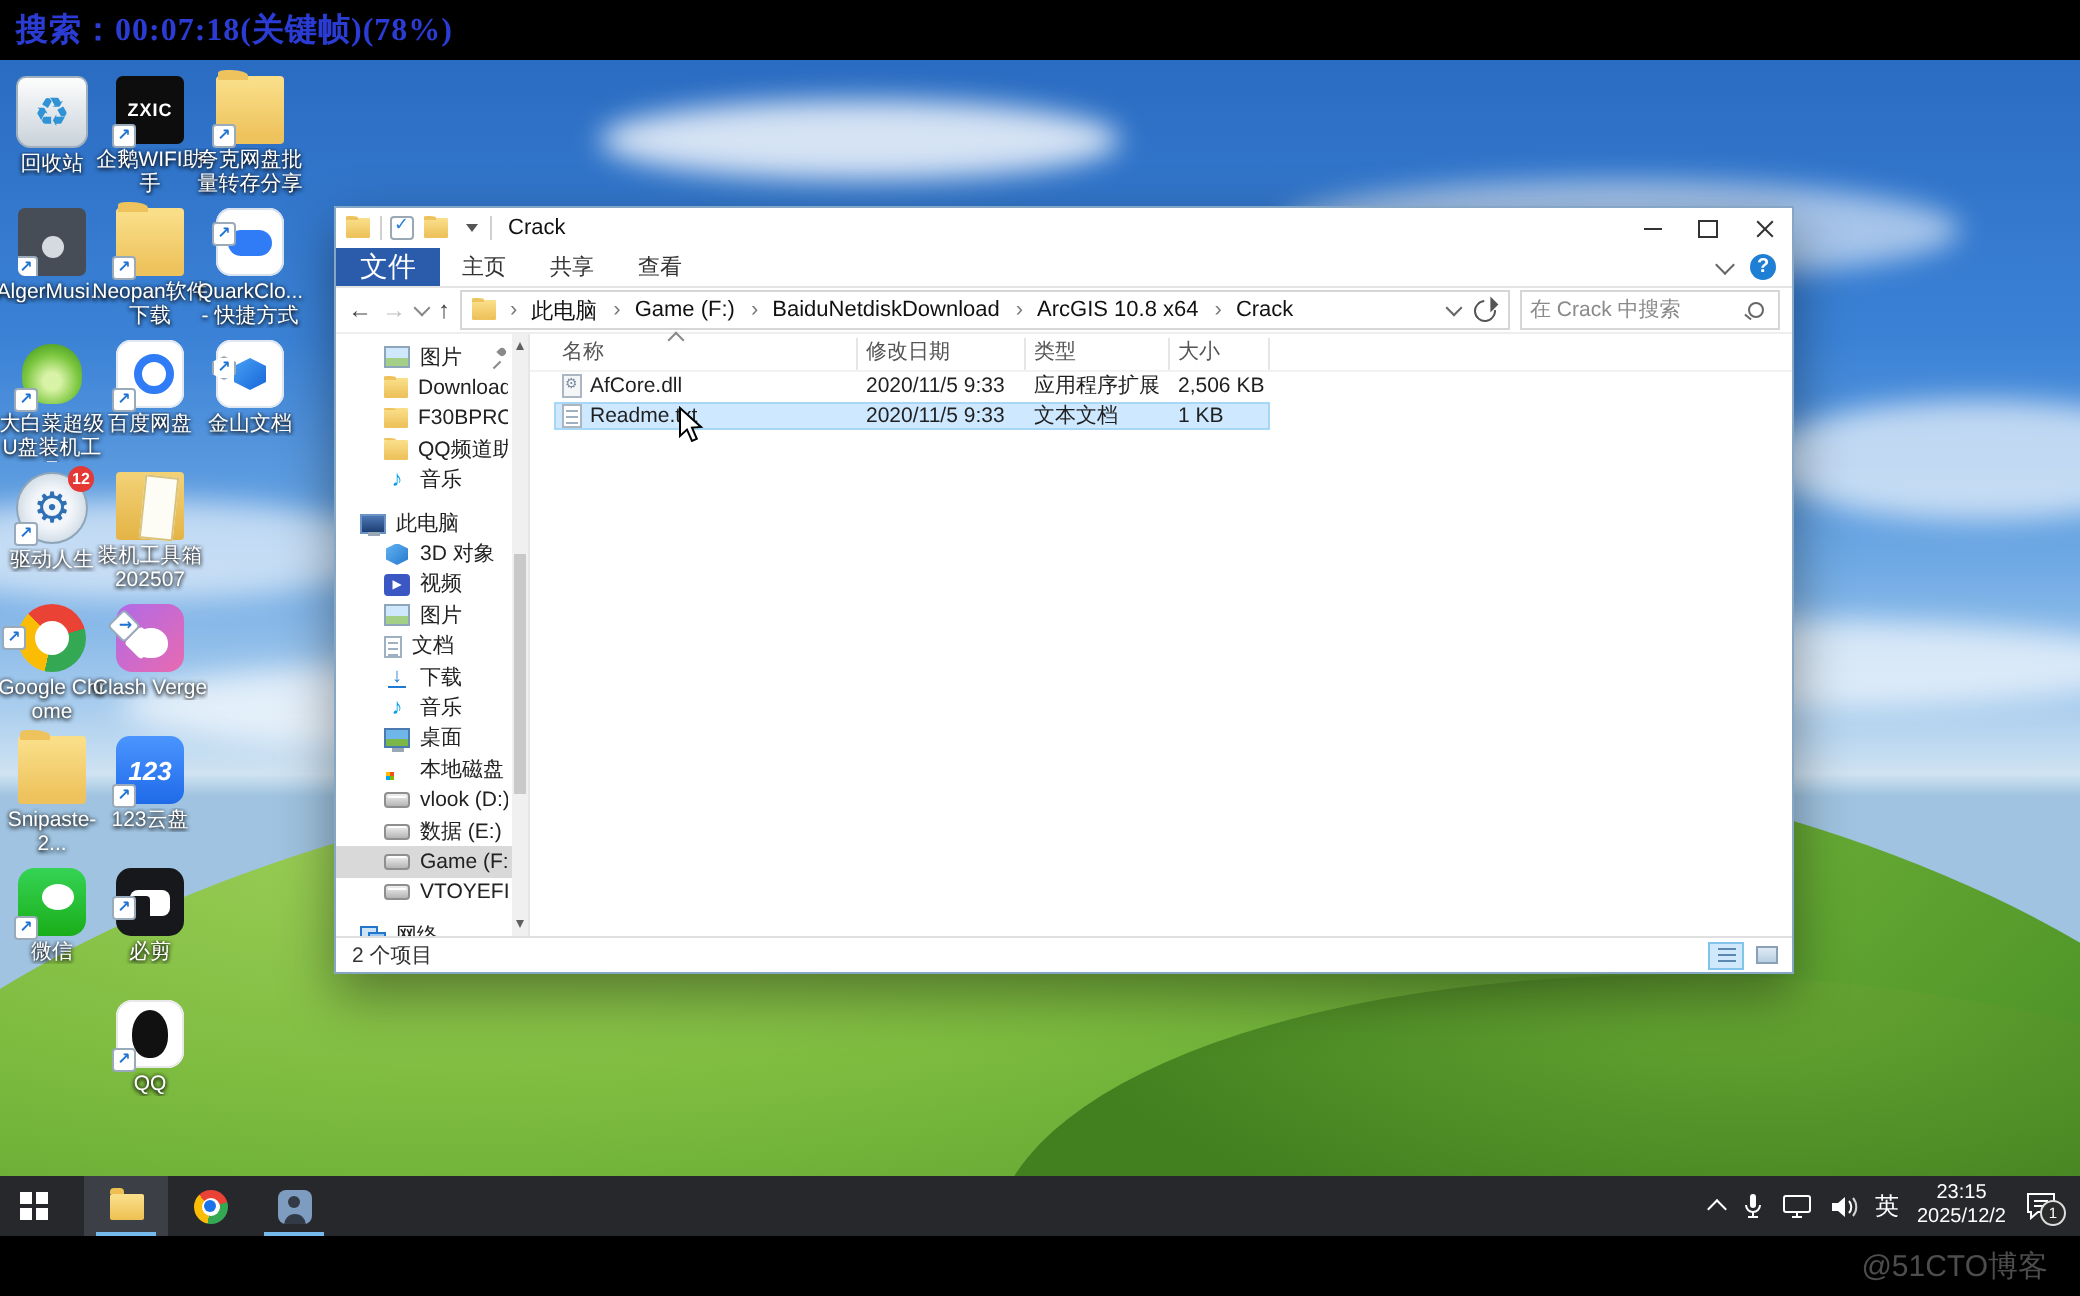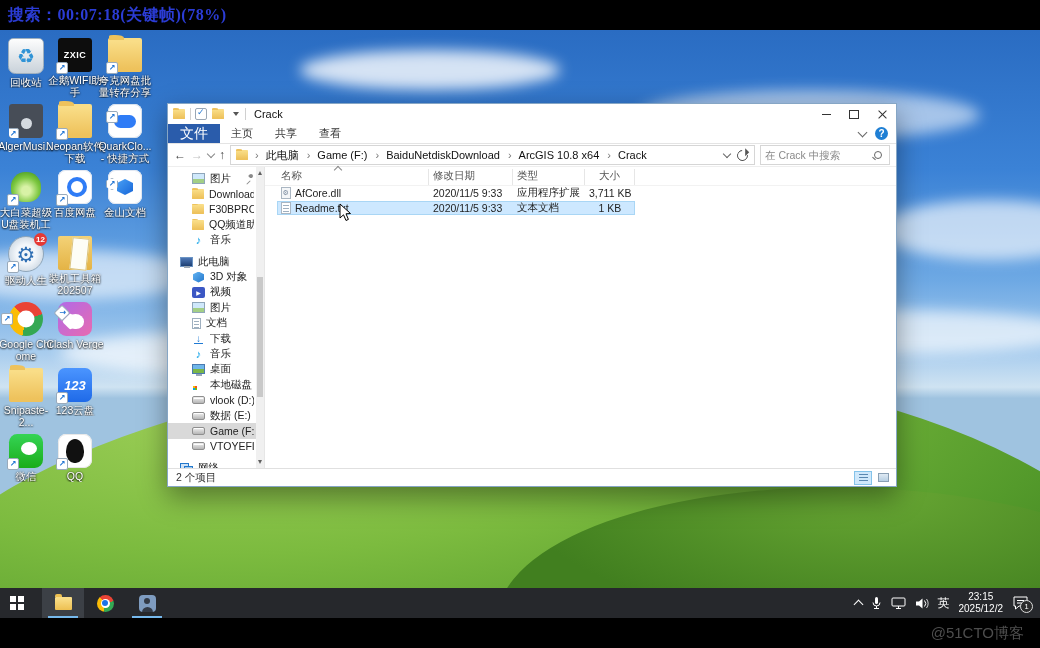--- a/index.html
+++ b/index.html
@@ -169,21 +169,21 @@
   .sb-up{top:4px;border-bottom:4px solid #606060;}
   .sb-down{bottom:4px;border-top:4px solid #606060;}
   .sb-thumb{position:absolute;left:1px;top:110px;width:6px;height:120px;background:#c9c9c9;}
 
   .filearea{flex:1;display:flex;flex-direction:column;min-width:0;background:#fff;position:relative;}
   .fheader{height:18px;flex:none;display:flex;align-items:flex-end;padding-left:12px;border-bottom:1px solid #f2f2f2;position:relative;}
   .fhcell{font-size:10.5px;color:#555;padding:0 4px 2px 4px;border-right:1px solid #e6e6e6;box-sizing:border-box;position:relative;}
   .col-name{width:152px;}
   .col-date{width:84px;}
   .col-type{width:72px;}
-  .col-size{width:50px;text-align:center;}
+  .col-size{width:50px;text-align:left;}
   .sort-caret{position:absolute;top:0;left:70px;width:5px;height:5px;border-left:1px solid #888;border-top:1px solid #888;transform:rotate(45deg);}
   .frow{height:14.5px;display:flex;align-items:center;margin-left:12px;width:358px;}
   .frow.selected{background:#cde8ff;box-shadow:0 0 0 1px #a9d6f5 inset;}
   .fcell{padding:0 4px;box-sizing:border-box;overflow:hidden;white-space:nowrap;font-size:10.5px;color:#1f1f1f;}
   .fcell.col-name{display:flex;align-items:center;gap:4px;}
   .ficon{width:10px;height:12px;flex:none;position:relative;box-sizing:border-box;}
   .ic-dll{background:#f4f6f8;border:1px solid #aab6c2;}
   .ic-dll::before{content:"\2699";position:absolute;left:0.5px;top:1px;font-size:7px;color:#7d8da0;line-height:1;}
   .ic-txt{background:#fff;border:1px solid #aab6c2;}
   .ic-txt::before{content:"";position:absolute;left:1px;right:1px;top:2px;height:7px;
@@ -347,20 +347,27 @@
         </div>
 
         <div class="dicon shortcut">
           <div class="dicon-img ic-pan123">
             <span class="dicon-text">123</span>
 
           </div>
           <div class="dicon-label">123云盘</div>
         </div>
 
+        <div class="dicon shortcut">
+          <div class="dicon-img ic-bijian">
+            
+            
+          </div>
+          <div class="dicon-label">必剪</div>
+        </div>
 
         <div class="dicon shortcut">
           <div class="dicon-img ic-qq">
             
             
           </div>
           <div class="dicon-label">QQ</div>
         </div>
 
     </div>
@@ -592,21 +599,21 @@
           </div>
           <div>
 
               <div class="frow">
                 <span class="fcell col-name">
                   <span class="ficon ic-dll"></span>
                   <span>AfCore.dll</span>
                 </span>
                 <span class="fcell col-date">2020/11/5 9:33</span>
                 <span class="fcell col-type">应用程序扩展</span>
-                <span class="fcell col-size">3,711 KB</span>
+                <span class="fcell col-size">2,506 KB</span>
               </div>
 
               <div class="frow selected">
                 <span class="fcell col-name">
                   <span class="ficon ic-txt"></span>
                   <span>Readme.txt</span>
                 </span>
                 <span class="fcell col-date">2020/11/5 9:33</span>
                 <span class="fcell col-type">文本文档</span>
                 <span class="fcell col-size">1 KB</span>

